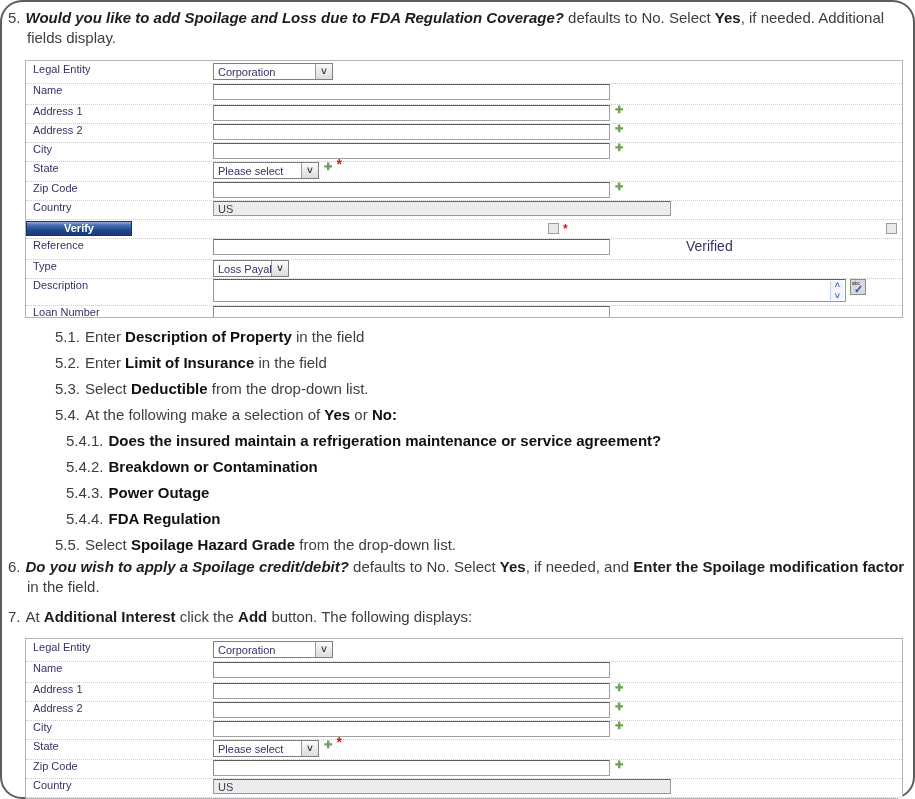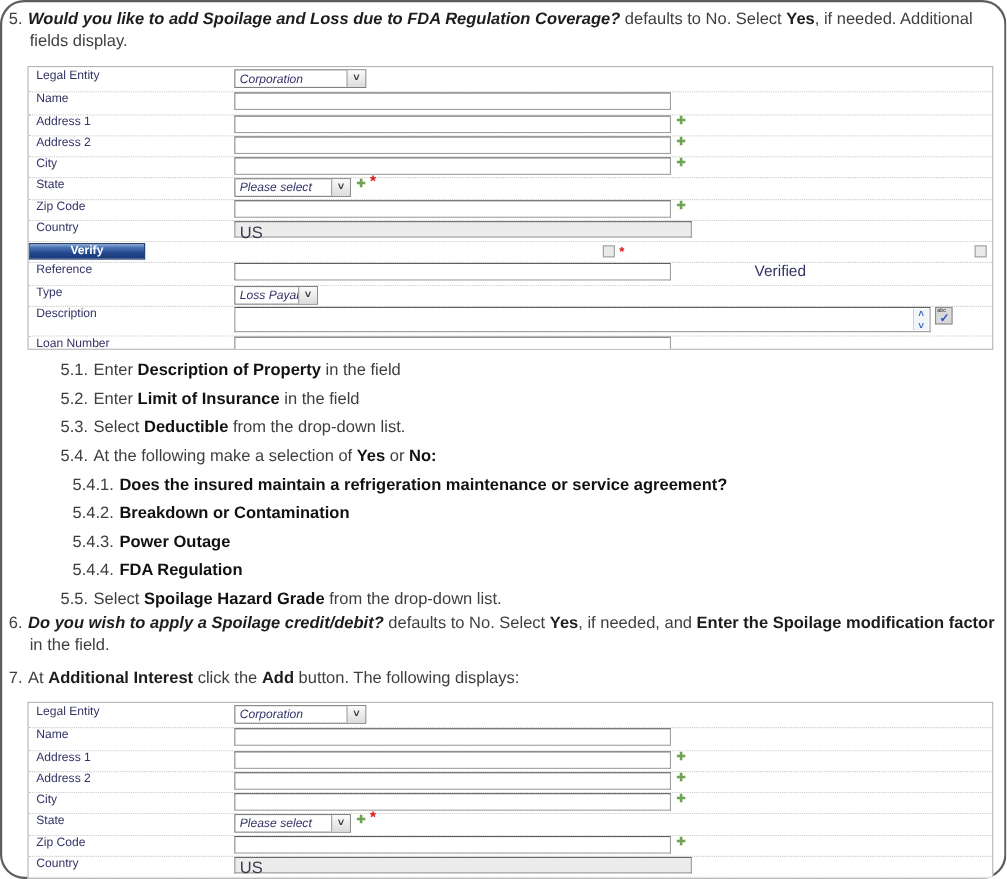--- a/index.html
+++ b/index.html
@@ -25,25 +25,25 @@
   #form1{top:60px;height:258px;}
   #form2{top:638px;height:161px;}
   .frow{position:relative;height:19px;border-bottom:1px dotted #cbcbcb;
         display:flex;align-items:flex-start;box-sizing:border-box;}
   .frow.tall{height:27px;}
   .flabel{flex:0 0 180px;padding-left:7px;font-size:11px;color:#333366;white-space:nowrap;}
   .tinput{width:397px;height:16px;box-sizing:border-box;background:#fff;
           border:1px solid #a0a0a0;border-top-color:#5e5e5e;border-left-color:#8a8a8a;padding:0 2px;
           font:11px "Liberation Sans",sans-serif;color:#333366;}
   .ro{background:#ececec;border:1px solid #9a9a9a;border-top-color:#6a6a6a;
-      width:416px;height:15px;box-sizing:border-box;font-size:15px;color:#3c3c50;
+      width:458px;height:15px;box-sizing:border-box;font-size:11px;color:#3c3c50;
       padding:1px 0 0 4px;}
   .fsel{display:inline-flex;align-items:stretch;height:17px;box-sizing:border-box;
         border:1px solid #7f7f7f;background:#fff;}
-  .fsel-txt{font-size:11px;color:#333366;padding:2px 4px 0 4px;flex:1;white-space:nowrap;overflow:hidden;font-style:italic;}
+  .fsel-txt{font-size:11px;color:#333366;padding:2px 4px 0 4px;flex:1;white-space:nowrap;overflow:hidden;}
   .fsel-btn{width:16px;background:linear-gradient(#fbfbfb,#dcdcdc);border-left:1px solid #9c9c9c;
             display:flex;align-items:center;justify-content:center;
             font-size:10px;color:#3a3a3a;font-weight:bold;}
   .plus{color:#6fa253;font-size:10px;font-weight:bold;margin-left:5px;position:relative;top:-1px;}
   .req{color:#e01111;font-size:14px;font-weight:bold;margin-left:4px;position:relative;top:2px;line-height:0;}
   .cb{width:11px;height:11px;background:#e9e9e9;border:1px solid #9d9d9d;box-sizing:border-box;display:inline-block;}
   
   .vrow{display:block;}
   .verify{position:absolute;left:0;top:1px;width:106px;height:15px;border:1px solid #143268;
           background:linear-gradient(180deg,#93b0dc 0%,#4a74b4 22%,#24478d 62%,#173a77 100%);

